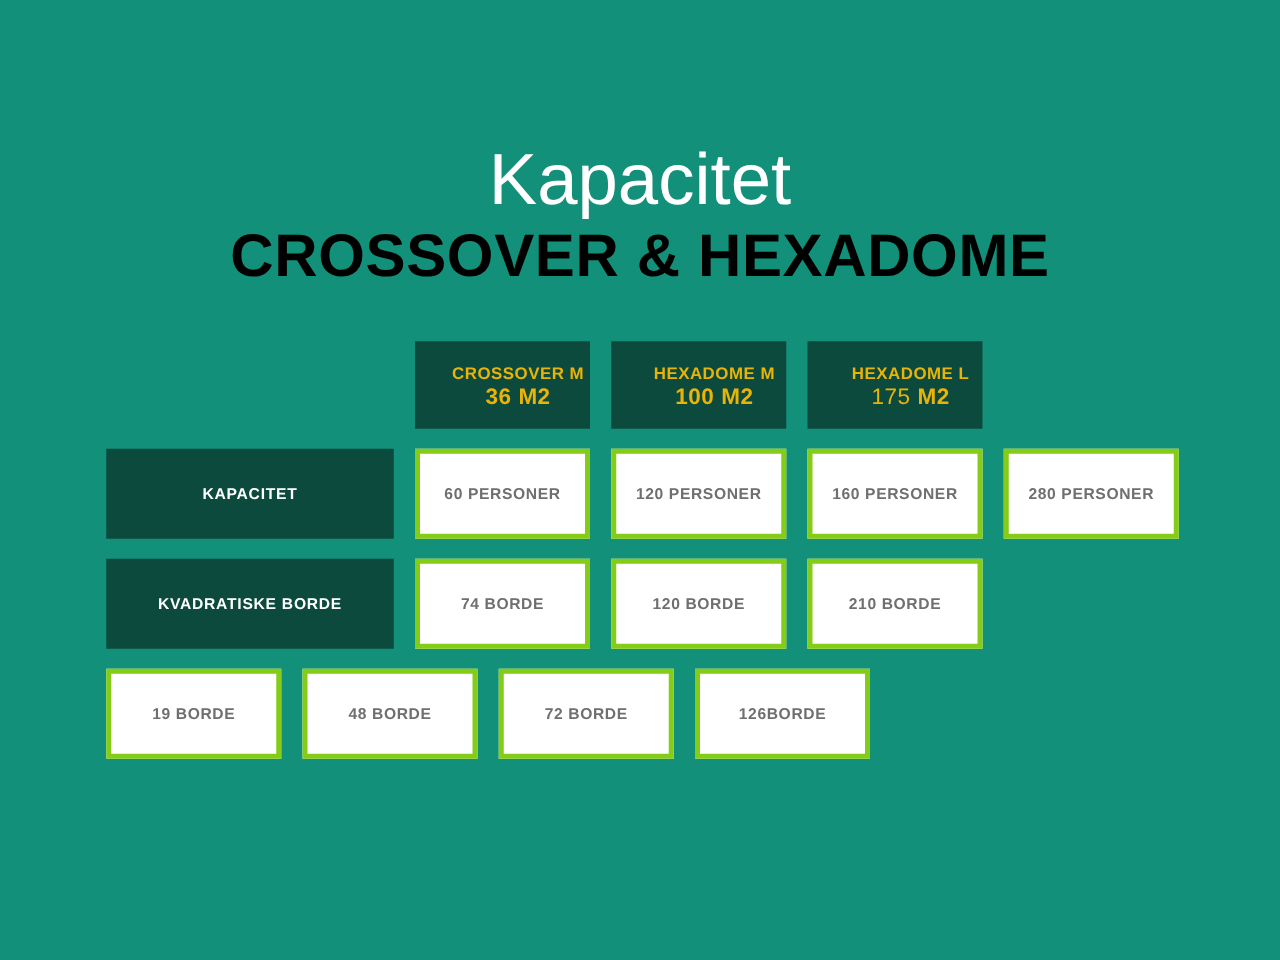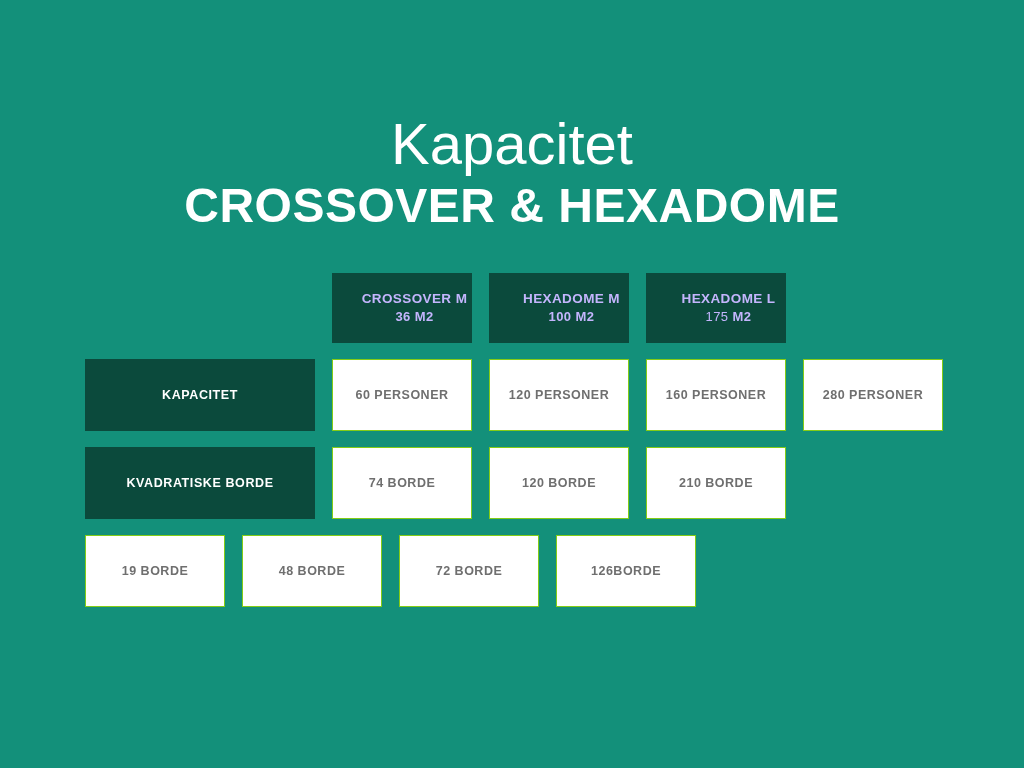--- a/index.html
+++ b/index.html
@@ -37,21 +37,21 @@
     line-height: 64px;
     color: #ffffff;
     letter-spacing: 0px;
   }
   .title-line2 {
     display: block;
     font-family: "Liberation Sans", sans-serif;
     font-weight: bold;
     font-size: 48px;
     line-height: 56px;
-    color: #ffffff;
+    color: #000000;
     letter-spacing: 0.5px;
     margin-top: 2px;
   }
 
   
   .table {
     position: absolute;
     left: 85px;
     top: 273px;
     width: 853px;
@@ -76,33 +76,33 @@
 
   
   .head-row .rowlabel-cell { background: transparent; }
   .head-cell {
     height: 70px;
     background: #0b4a3c;
     display: flex;
     flex-direction: column;
     align-items: center;
     justify-content: center;
-    color: #c4b5fd;
+    color: #eab308;
     box-sizing: border-box;
     padding-left: 25px;
   }
   .head-cell .name {
     font-size: 13.5px;
     font-weight: bold;
     letter-spacing: 0.4px;
     line-height: 18px;
     white-space: nowrap;
   }
   .head-cell .size {
-    font-size: 13px;
+    font-size: 18px;
     font-weight: bold;
     letter-spacing: 0.4px;
     line-height: 18px;
     white-space: nowrap;
   }
   .head-cell .size .num-light {
     font-weight: 400;
   }
 
   
@@ -116,21 +116,21 @@
     font-size: 12.5px;
     font-weight: bold;
     letter-spacing: 0.6px;
     box-sizing: border-box;
   }
 
   
   .value-box {
     height: 72px;
     background: #ffffff;
-    border: 1px solid #84cc16;
+    border: 4px solid #84cc16;
     display: flex;
     align-items: center;
     justify-content: center;
     color: #6f6f6f;
     font-size: 12.5px;
     font-weight: bold;
     letter-spacing: 0.5px;
     box-sizing: border-box;
     white-space: nowrap;
   }

